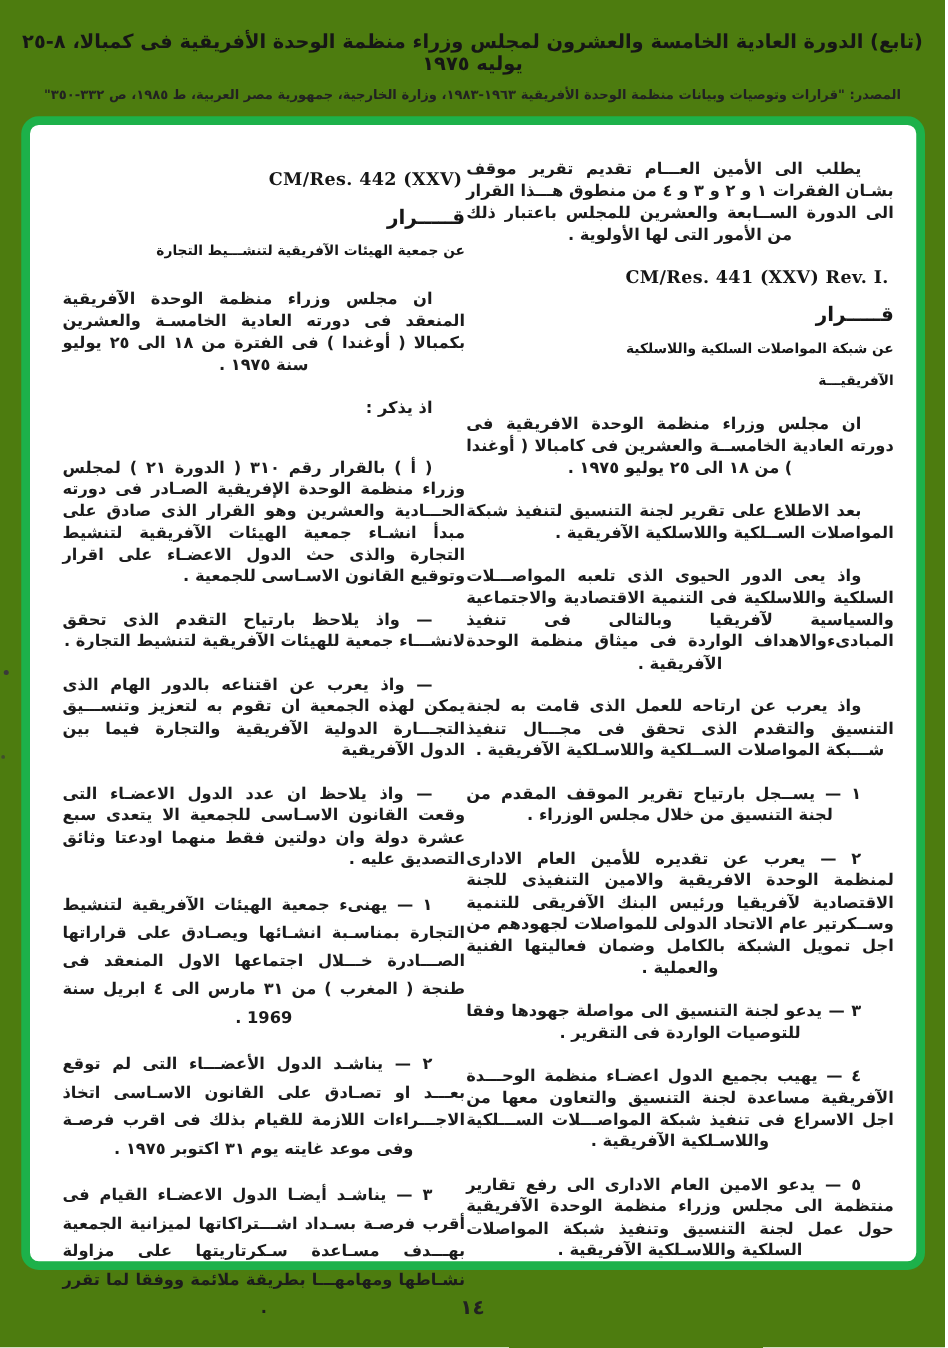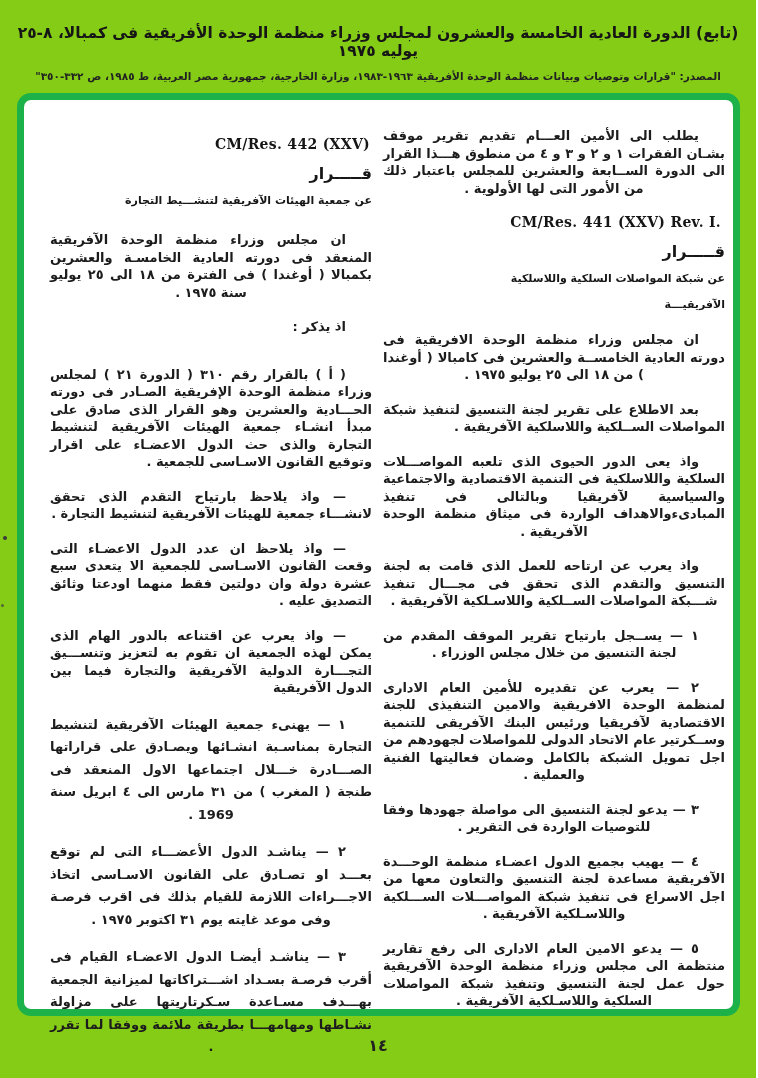--- a/index.html
+++ b/index.html
@@ -1,19 +1,19 @@
 <!DOCTYPE html>
 <html lang="ar"><head>
 <meta charset="utf-8">
 <style>
   html,body{margin:0;padding:0;background:#ffffff;}
   .page{
     position:relative;
     width:756px;height:1078px;
-    background:#84cc16;
+    background:#4d7c0f;
     font-family:"DejaVu Sans",sans-serif;
     color:#1c1c1c;
     overflow:hidden;
   }
 
   
   .doc-header{
     position:absolute;top:24px;left:0;right:0;
     text-align:center;direction:rtl;
   }
@@ -31,21 +31,21 @@
     position:absolute;left:17px;top:93px;
     width:723px;height:923px;
     box-sizing:border-box;
     border:7px solid #1db14a;
     border-radius:14px;
     background:#ffffff;
   }
 
   
   .col{position:absolute;top:0;direction:rtl;}
-  .col-right{right:8px;width:342px;}
+  .col-right{right:18px;width:342px;}
   .col-left{left:26px;width:322px;}
 
   .para{
     margin:0 0 17px;
     font-size:13px;line-height:17.5px;font-weight:700;
     text-align:justify;text-align-last:center;
     text-indent:26px;
     color:#1c1c1c;
   }
   .para.ls{text-align-last:start;}
@@ -118,22 +118,22 @@
     </section>
 
     <section class="col col-left">
       <div class="docref">CM/Res. 442 (XXV)</div>
       <h3 class="res-title">قـــــرار</h3>
       <h4 class="res-subtitle">عن جمعية الهيئات الآفريقية لتنشـــيط التجارة</h4>
       <p class="para first-body">ان مجلس وزراء منظمة الوحدة الآفريقية المنعقد فى دورته العادية الخامسـة والعشرين بكمبالا ( أوغندا ) فى الفترة من ١٨ الى ٢٥ يوليو سنة ١٩٧٥ .</p>
       <p class="para short">اذ يذكر :</p>
       <p class="para ls">( أ ) بالقرار رقم ٣١٠ ( الدورة ٢١ ) لمجلس وزراء منظمة الوحدة الإفريقية الصـادر فى دورته الحـــادية والعشرين وهو القرار الذى صادق على مبدأ انشـاء جمعية الهيئات الآفريقية لتنشيط التجارة والذى حث الدول الاعضـاء على اقرار وتوقيع القانون الاسـاسى للجمعية .</p>
       <p class="para ls">— واذ يلاحظ بارتياح التقدم الذى تحقق لانشـــاء جمعية للهيئات الآفريقية لتنشيط التجارة .</p>
+      <p class="para ls">— واذ يعرب عن اقتناعه بالدور الهام الذى يمكن لهذه الجمعية ان تقوم به لتعزيز وتنســـيق التجـــارة الدولية الآفريقية والتجارة فيما بين الدول الآفريقية</p>
       <p class="para ls">— واذ يلاحظ ان عدد الدول الاعضـاء التى وقعت القانون الاسـاسى للجمعية الا يتعدى سبع عشرة دولة وان دولتين فقط منهما اودعتا وثائق التصديق عليه .</p>
-      <p class="para ls">— واذ يعرب عن اقتناعه بالدور الهام الذى يمكن لهذه الجمعية ان تقوم به لتعزيز وتنســـيق التجـــارة الدولية الآفريقية والتجارة فيما بين الدول الآفريقية</p>
       <p class="para airy">١ — يهنىء جمعية الهيئات الآفريقية لتنشيط التجارة بمناسـبة انشـائها ويصـادق على قراراتها الصـــادرة خـــلال اجتماعها الاول المنعقد فى طنجة ( المغرب ) من ٣١ مارس الى ٤ ابريل سنة 1969 .</p>
       <p class="para airy">٢ — يناشـد الدول الأعضـــاء التى لم توقع بعـــد او تصـادق على القانون الاسـاسى اتخاذ الاجـــراءات اللازمة للقيام بذلك فى اقرب فرصـة وفى موعد غايته يوم ٣١ اكتوبر ١٩٧٥ .</p>
       <p class="para airy">٣ — يناشـد أيضـا الدول الاعضـاء القيام فى أقرب فرصـة بسـداد اشـــتراكاتها لميزانية الجمعية بهـــدف مسـاعدة سـكرتاريتها على مزاولة نشـاطها ومهامهـــا بطريقة ملائمة ووفقا لما تقرر .</p>
     </section>
 
   </div>
 
   <div class="page-number">١٤</div>
 
   <span class="artifact a1"></span>

